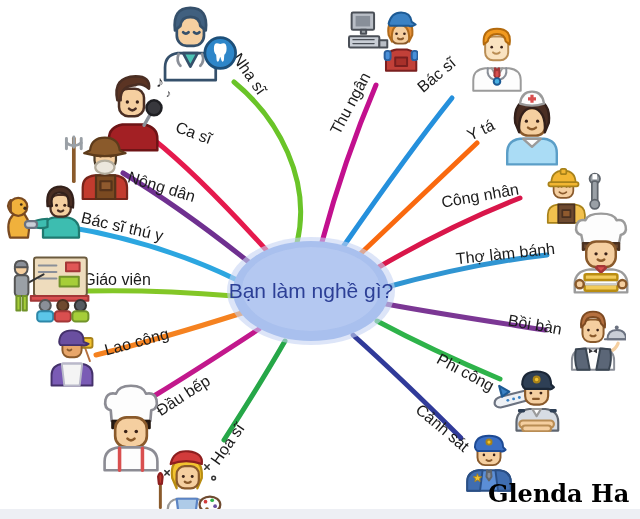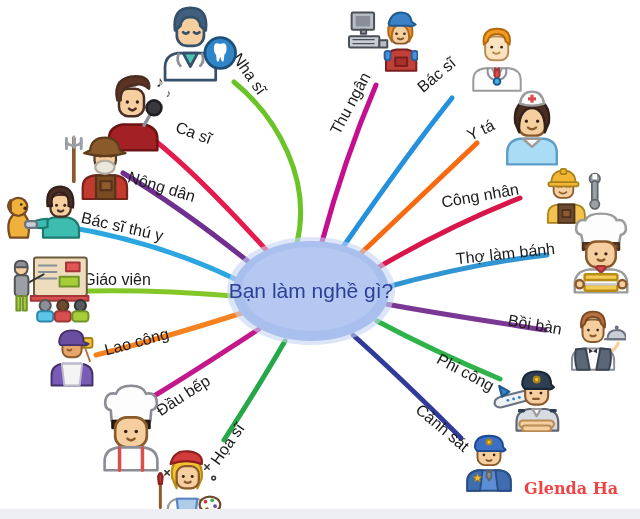--- a/index.html
+++ b/index.html
@@ -1,19 +1,19 @@
 <!DOCTYPE html>
 <html><head>
 <meta charset="utf-8">
 <style>
   html,body{margin:0;padding:0;background:#ffffff;}
   .stage{position:relative;width:640px;height:519px;background:#ffffff;overflow:hidden;
          font-family:"Liberation Sans","DejaVu Sans",sans-serif;}
-  .signature{position:absolute;left:524px;top:479px;font-family:"DejaVu Serif","Liberation Serif",serif;
-             font-weight:bold;font-size:16px;color:#ef4444;}
+  .signature{position:absolute;left:488px;top:479px;font-family:"DejaVu Serif","Liberation Serif",serif;
+             font-weight:bold;font-size:24px;color:#000000;}
   .bottom-strip{position:absolute;left:0;top:509px;width:640px;height:10px;background:#edeff4;}
   svg{position:absolute;left:0;top:0;}
 </style>
 </head>
 <body>
 
 <div class="stage">
   <div id="svg-holder">
       <svg width="640" height="519" viewBox="0 0 640 519" font-family="Liberation Sans, DejaVu Sans, sans-serif">
         <g>

